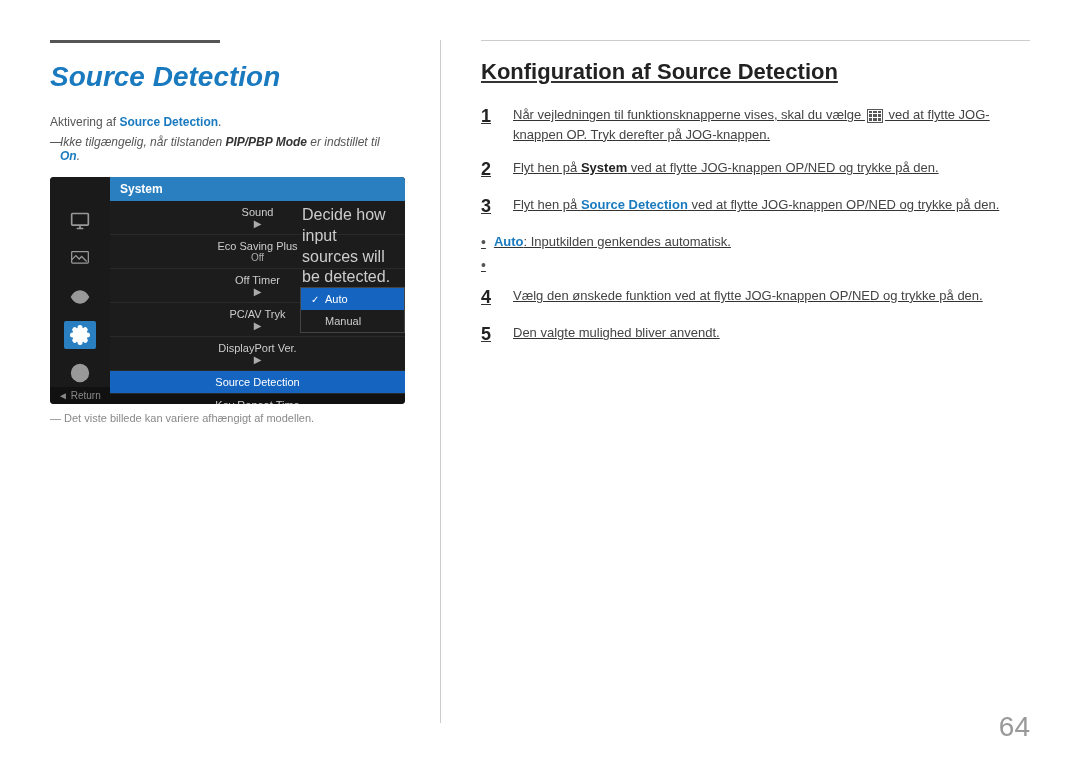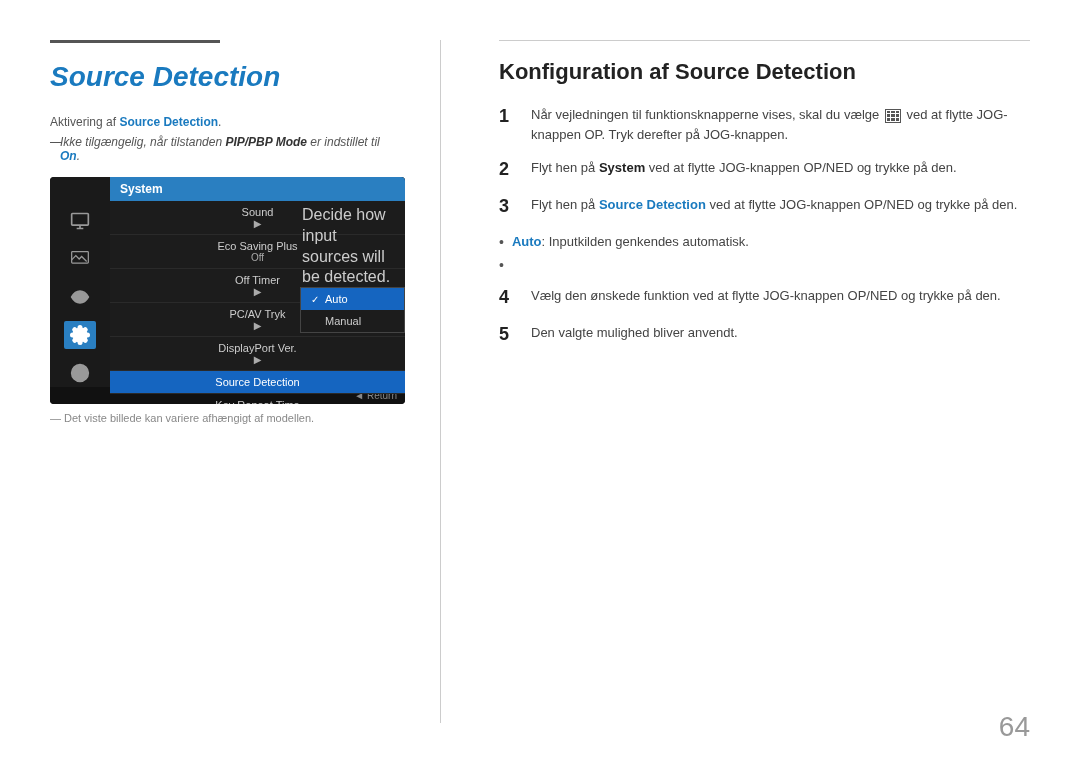--- a/index.html
+++ b/index.html
@@ -24,22 +24,23 @@
     
     .left-col {
       width: 390px;
       flex-shrink: 0;
       padding-right: 40px;
     }
 
     
     .right-col {
       flex: 1;
-      padding-left: 58px;
+      padding-left: 40px;
       border-left: 1px solid #ccc;
+      text-decoration: underline;
     }
 
     
     .left-top-rule {
       height: 3px;
       background: #555;
       width: 170px;
       margin-bottom: 18px;
     }
 
@@ -205,21 +206,21 @@
       top: 28px;
       font-size: 16px;
       color: #ccc;
       width: 95px;
       line-height: 1.3;
     }
 
     .menu-return-bar {
       background: #111;
       padding: 3px 8px;
-      text-align: right;
+      text-align: left;
       font-size: 10px;
       color: #888;
     }
 
     .small-note {
       font-size: 11px;
       color: #888;
       margin-top: 8px;
     }
 

